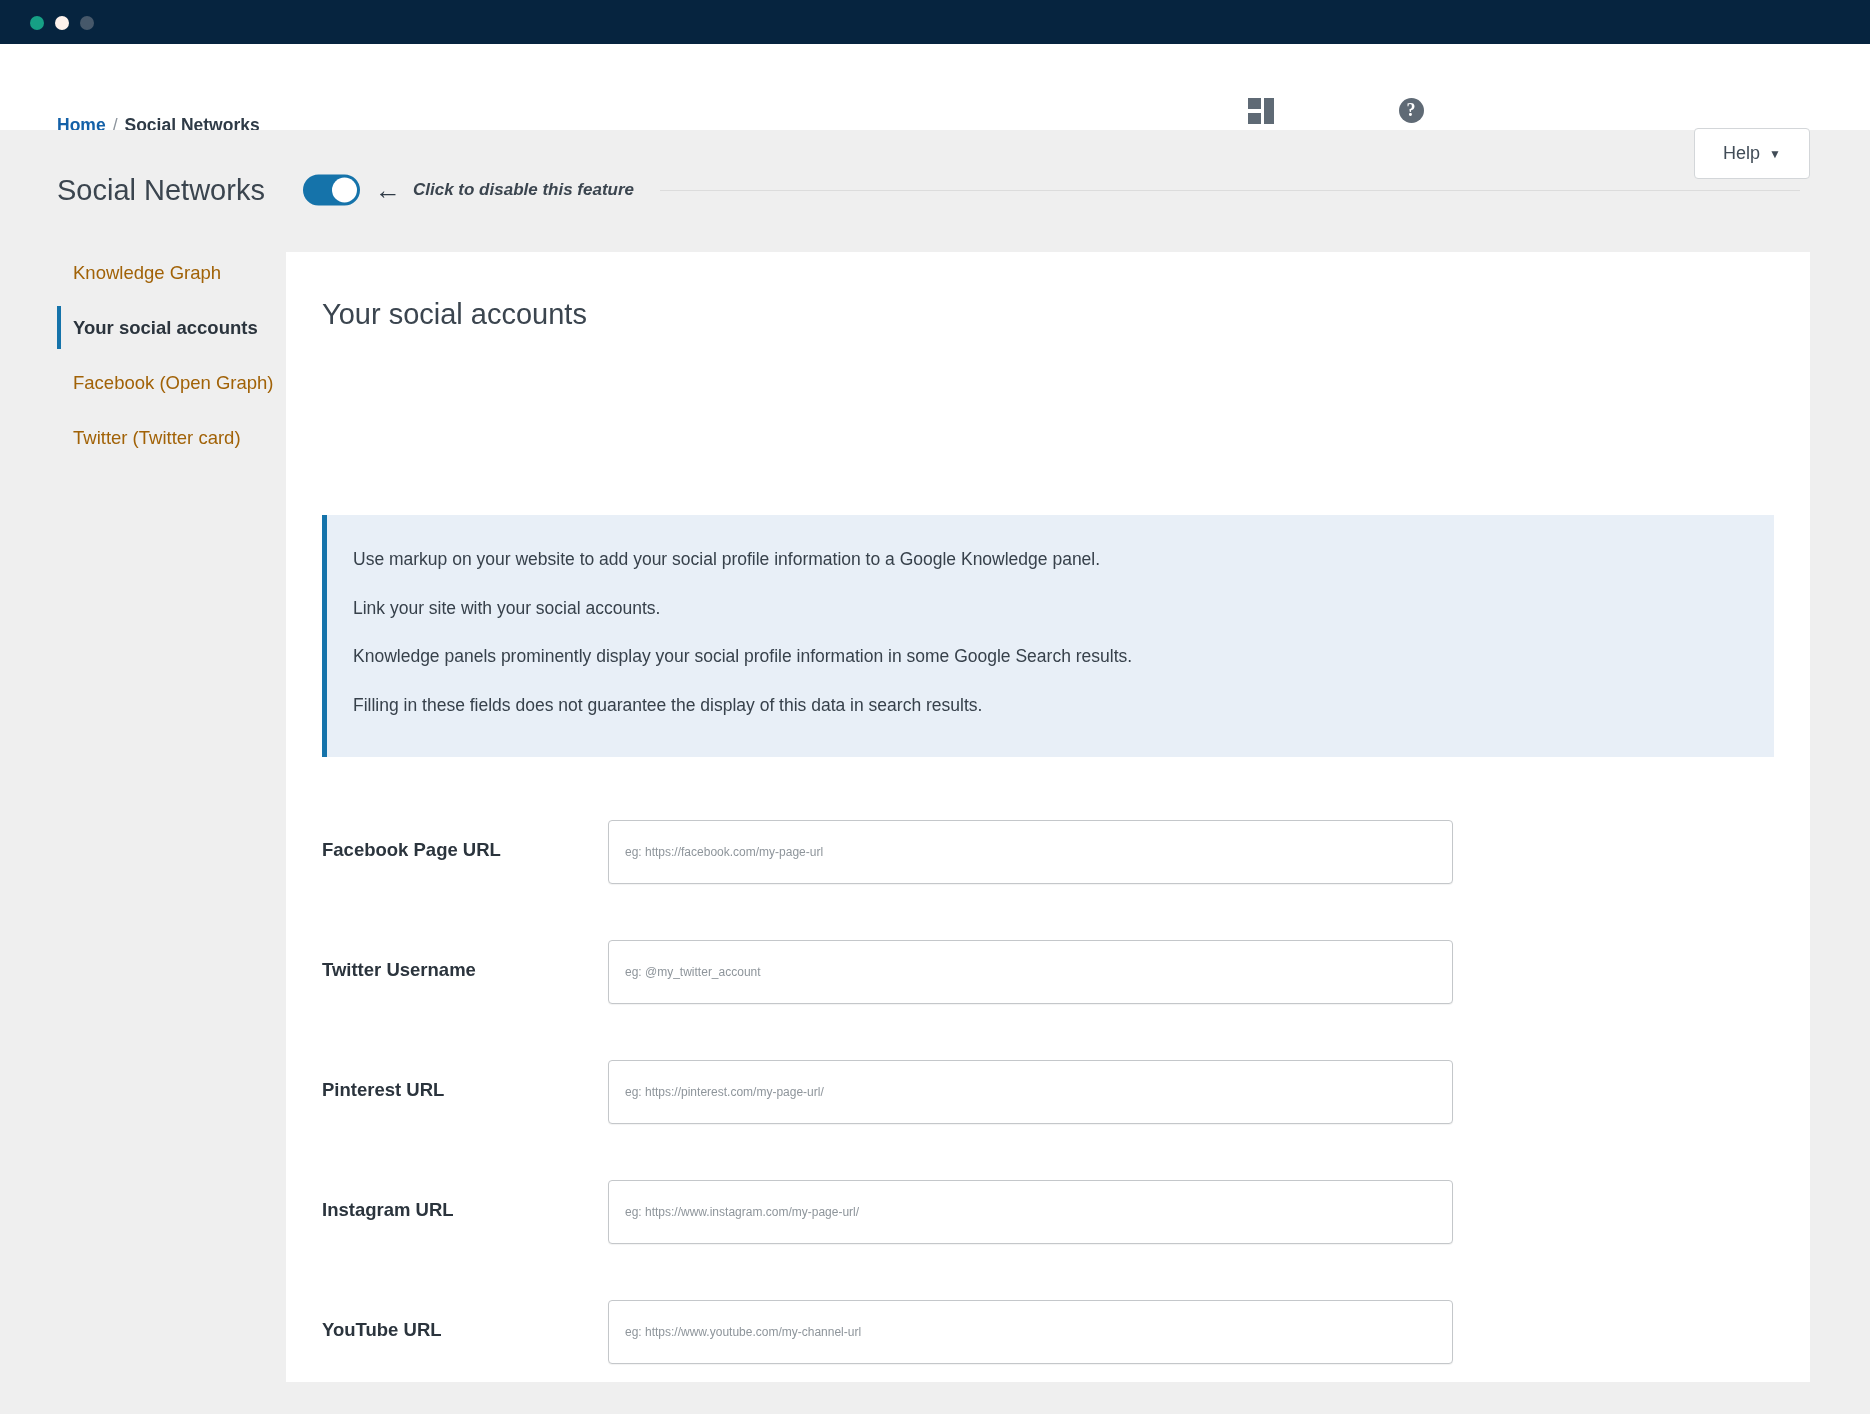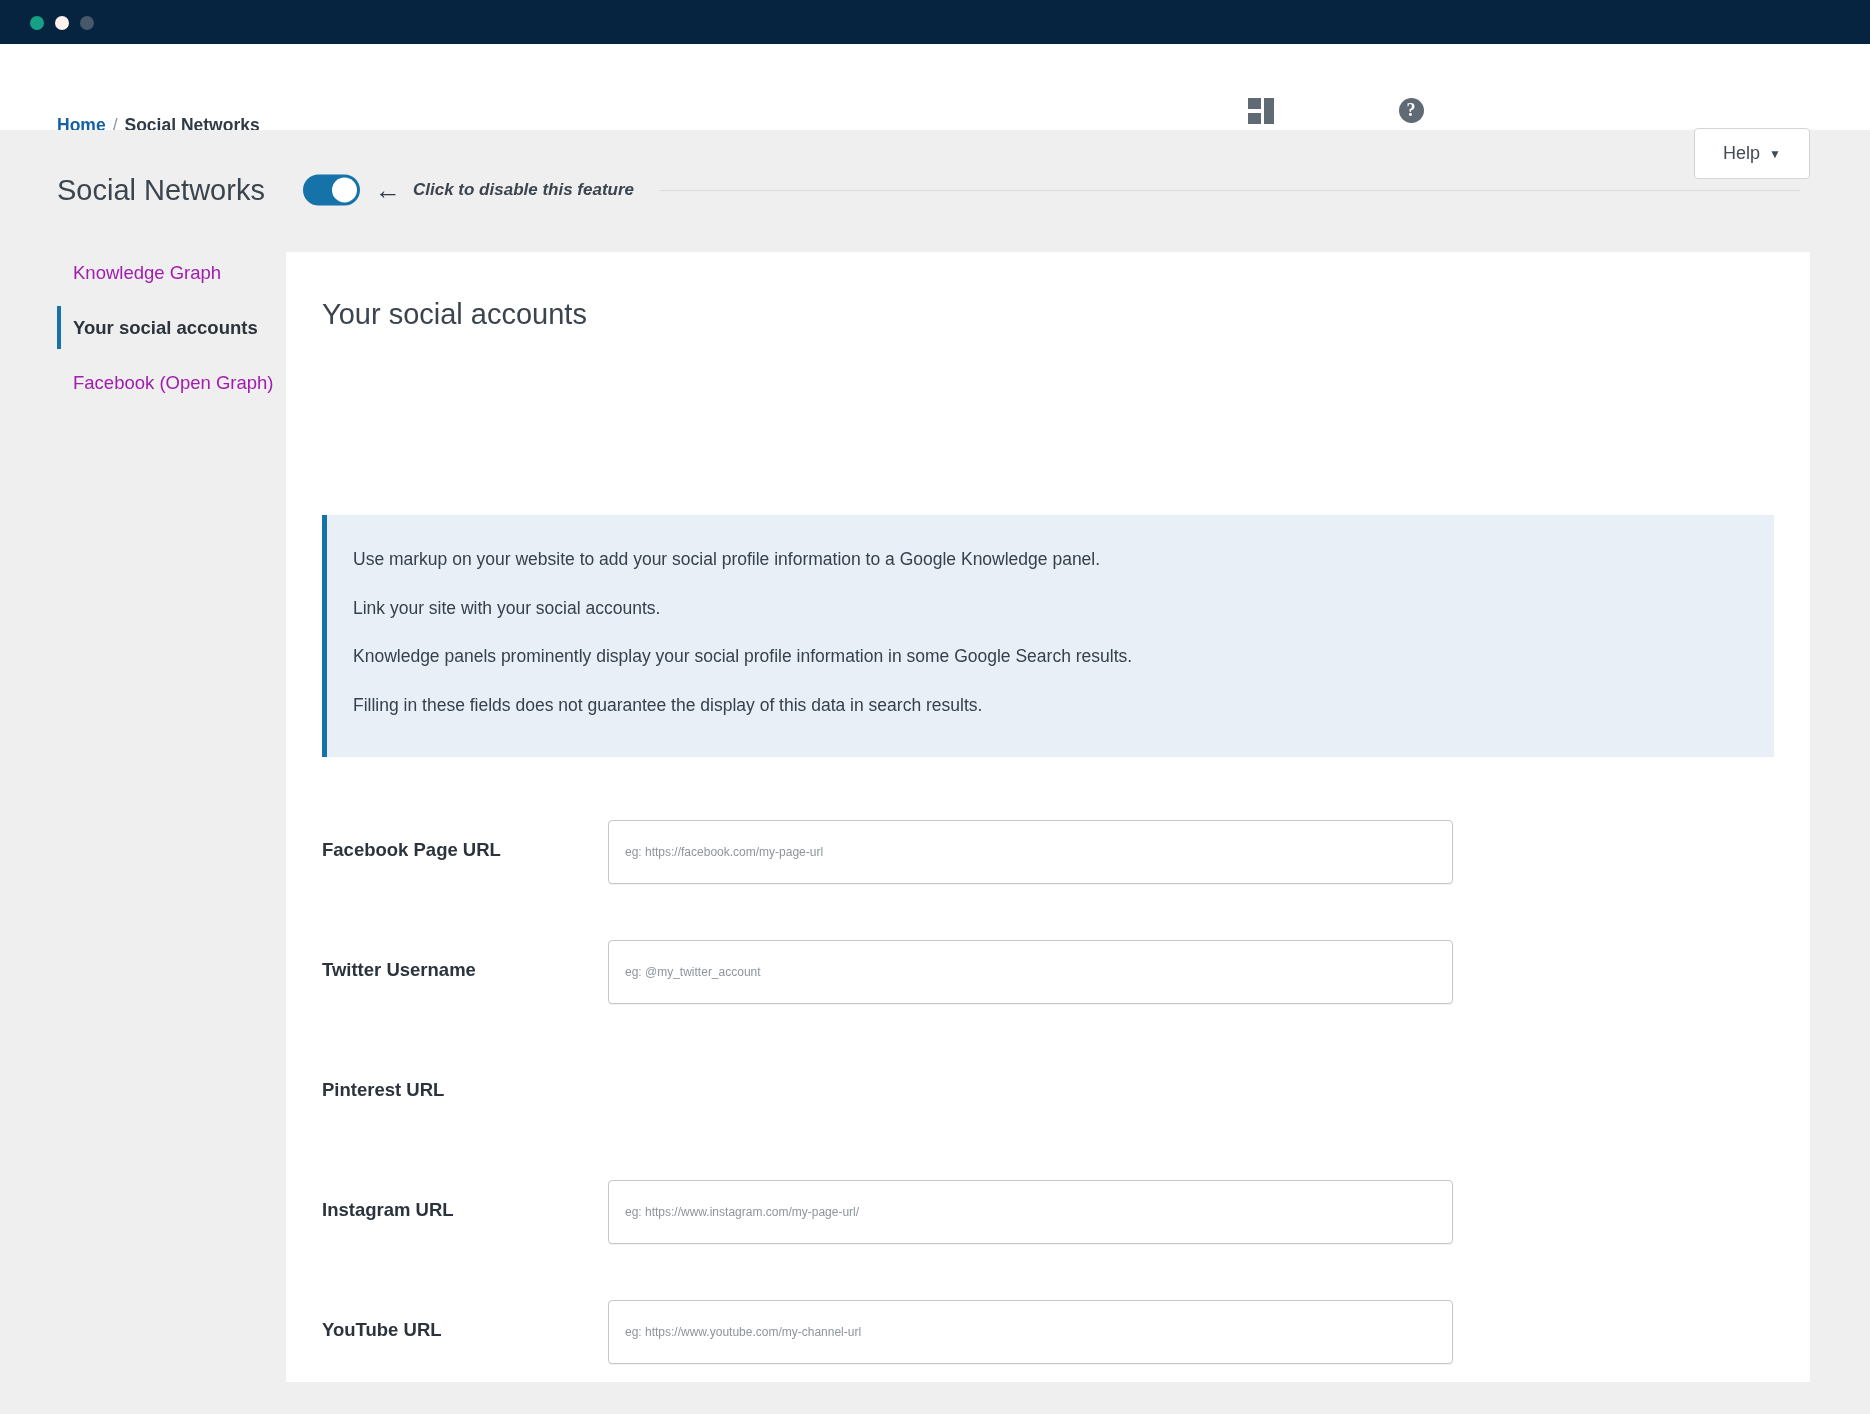--- a/index.html
+++ b/index.html
@@ -229,21 +229,21 @@
     position: absolute;
     left: 57px;
     top: 115px;
     width: 230px;
   }
   .side-item {
     position: relative;
     padding: 12px 0 12px 16px;
     font-size: 18.5px;
     line-height: 1.68;
-    color: #a21caf;
+    color: #a16207;
     cursor: pointer;
   }
   .side-item.active {
     color: #2b343d;
     font-weight: 700;
   }
   .side-item.active::before {
     content: "";
     position: absolute;
     left: 0; top: 6px; bottom: 6px;
@@ -390,20 +390,23 @@
     <div class="sidebar">
       <div class="side-item">
         <span>Knowledge Graph</span>
       </div>
       <div class="side-item active">
         <span>Your social accounts</span>
       </div>
       <div class="side-item">
         <span>Facebook (Open Graph)</span>
       </div>
+      <div class="side-item">
+        <span>Twitter (Twitter card)</span>
+      </div>
     </div>
 
     <div class="card">
 
       <div class="card-title">Your social accounts</div>
 
       <div class="notice">
         <p>Use markup on your website to add your social profile information to a Google Knowledge panel.</p>
         <p>Link your site with your social accounts.</p>
         <p>Knowledge panels prominently display your social profile information in some Google Search results.</p>
@@ -417,20 +420,21 @@
           <input class="field-input" type="text" placeholder="eg: https://facebook.com/my-page-url" style="">
         </div>
 
         <div class="field-row">
           <label class="field-label">Twitter Username</label>
           <input class="field-input" type="text" placeholder="eg: @my_twitter_account" style="">
         </div>
 
         <div class="field-row">
           <label class="field-label">Pinterest URL</label>
+          <input class="field-input" type="text" placeholder="eg: https://pinterest.com/my-page-url/" style="">
         </div>
 
         <div class="field-row">
           <label class="field-label">Instagram URL</label>
           <input class="field-input" type="text" placeholder="eg: https://www.instagram.com/my-page-url/" style="">
         </div>
 
         <div class="field-row">
           <label class="field-label">YouTube URL</label>
           <input class="field-input" type="text" placeholder="eg: https://www.youtube.com/my-channel-url" style="">

